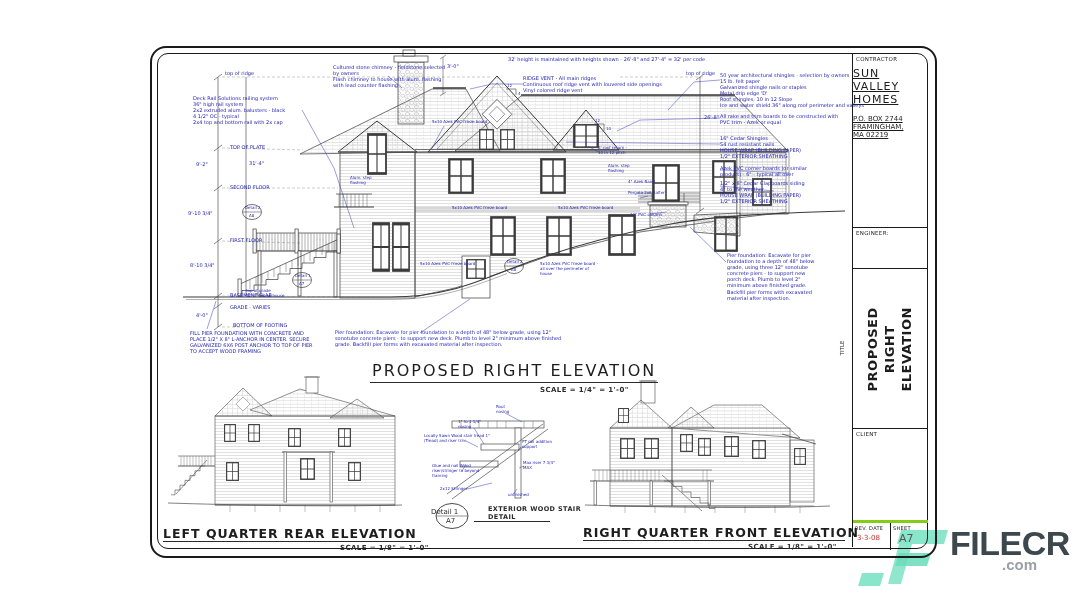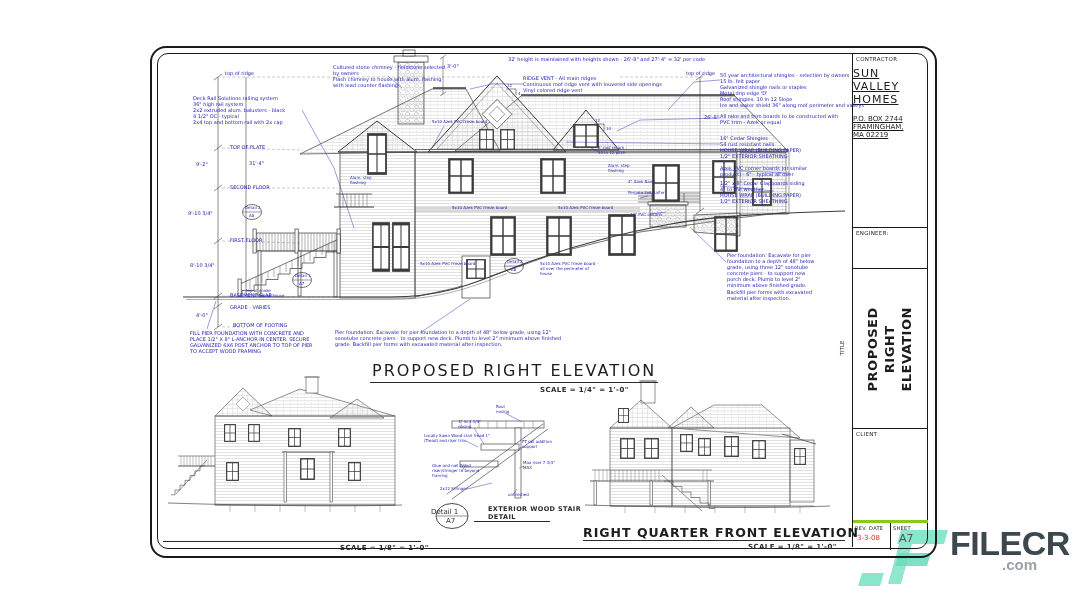--- a/index.html
+++ b/index.html
@@ -334,20 +334,21 @@
         <div class="tb-label" style="left:2px;top:2px;font-size:5px;">SHEET</div>
         <div class="abs" style="left:8px;top:9px;font-size:11px;color:#555;">A7</div>
       </div>
     </div>
   </div>
 
   <div class="ttl" style="left:372px;top:361px;">PROPOSED RIGHT ELEVATION</div>
   <div class="rule" style="left:370px;top:382px;width:288px;"></div>
   <div class="scale" style="left:540px;top:386px;">SCALE = 1/4" = 1'-0"</div>
 
+  <div class="ttl2" style="left:163px;top:526px;">LEFT QUARTER REAR ELEVATION</div>
   <div class="rule" style="left:163px;top:541px;width:258px;"></div>
   <div class="scale" style="left:340px;top:544px;">SCALE = 1/8" = 1'-0"</div>
 
   <div class="ttl2" style="left:583px;top:525px;">RIGHT QUARTER FRONT ELEVATION</div>
   <div class="rule" style="left:583px;top:540px;width:262px;"></div>
   <div class="scale" style="left:748px;top:543px;">SCALE = 1/8" = 1'-0"</div>
 
   <div class="detref" style="left:431px;top:508px;">Detail 1</div>
   <div class="detref" style="left:446px;top:517px;">A7</div>
   <div class="det" style="left:488px;top:505px;">EXTERIOR WOOD STAIR

